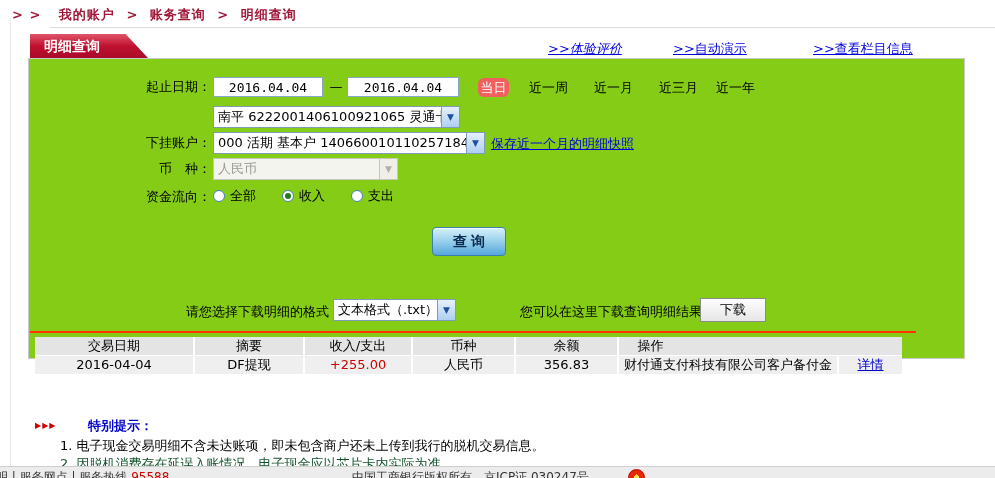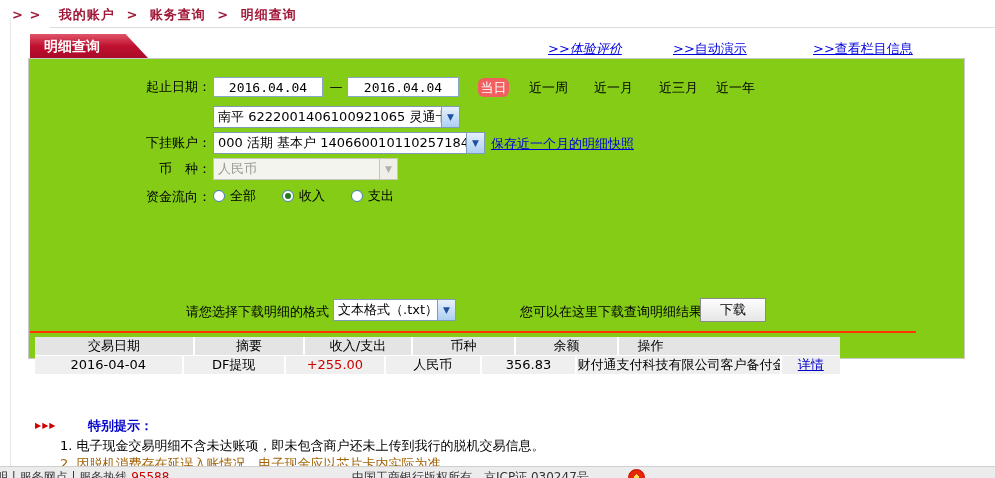--- a/index.html
+++ b/index.html
@@ -82,33 +82,33 @@
   .dl-label{position:absolute;left:186px;top:303px;}
   .dl-combo{left:333px;top:299px;width:123px;position:absolute;}
   .dl-hint{position:absolute;left:520px;top:303px;}
   .dl-btn{
     position:absolute;left:700px;top:298px;width:66px;height:24px;
     background:linear-gradient(180deg,#fdfdfd,#e6e6e6);border:1px solid #8a8a8a;
     font-size:13px;color:#000;cursor:pointer;
   }
   
   .red-rule{position:absolute;left:30px;top:331px;width:886px;height:2px;background:#ff3300;}
-  .tbl{position:absolute;left:35px;top:337px;width:805px;font-size:13px;}
+  .tbl{position:absolute;left:35px;top:337px;width:867px;font-size:13px;}
   .trh,.trd{display:flex;}
   .trh{background:#e4e4e4;border-bottom:1px solid #ffffff;}
   .trd{background:#efefef;}
   .tc{height:18px;line-height:18px;text-align:center;border-right:2px solid #ffffff;overflow:hidden;white-space:nowrap;box-sizing:border-box;}
   .c0{width:160px;} .c1{width:110px;} .c2{width:108px;} .c3{width:103px;} .c4{width:103px;} .c5{width:220px;} .c6{width:63px;border-right:none;}
   .amt{color:#cc0000;}
   .detail-link{color:#0000cc;text-decoration:underline;cursor:pointer;}
   
   .notice-arrows{position:absolute;left:35px;top:421px;color:#cc0000;font-size:8px;letter-spacing:1px;}
   .notice-title{position:absolute;left:88px;top:417px;color:#0000cc;font-weight:bold;}
   .notice-item1{position:absolute;left:60px;top:437px;color:#000;}
-  .notice-item2{position:absolute;left:60px;top:455px;color:#a16207;}
+  .notice-item2{position:absolute;left:60px;top:455px;color:#14532d;}
   
   .footer{
     position:absolute;left:0;top:466px;width:995px;height:12px;overflow:hidden;
     background:#ececec;border-top:1px solid #cfcfcf;
   }
   .f-left{position:absolute;left:-40px;top:2px;white-space:nowrap;font-size:12px;color:#333;}
   .f-left .hot{color:#cc0000;}
   .f-right{position:absolute;left:352px;top:2px;white-space:nowrap;font-size:12px;color:#333;}
   .emblem{
     position:absolute;left:628px;top:2px;width:17px;height:17px;border-radius:50%;
@@ -189,20 +189,21 @@
         <span class="rdot"></span>
         <span>收入</span>
       </span>
       <span class="radio-opt">
         <span class="rdot"></span>
         <span>支出</span>
       </span>
     </div>
   </div>
 
+  <button class="query-btn">查 询</button>
 </div>
 
 <span class="dl-label">请您选择下载明细的格式</span>
 <div class="combo dl-combo">
   <span class="txt">文本格式（.txt）</span>
   <span class="btn">▼</span>
 </div>
 <span class="dl-hint">您可以在这里下载查询明细结果</span>
 <button class="dl-btn">下载</button>
 

